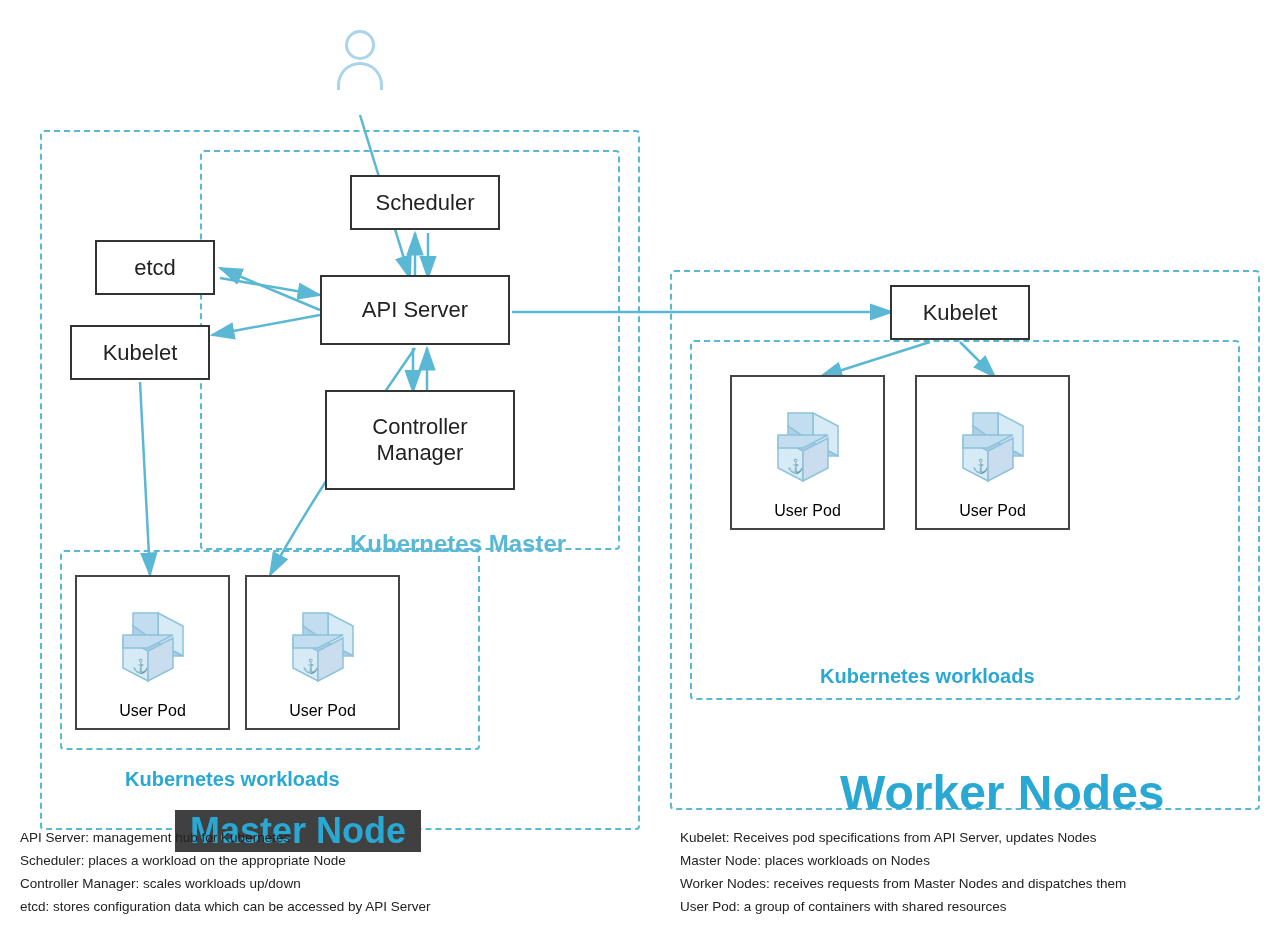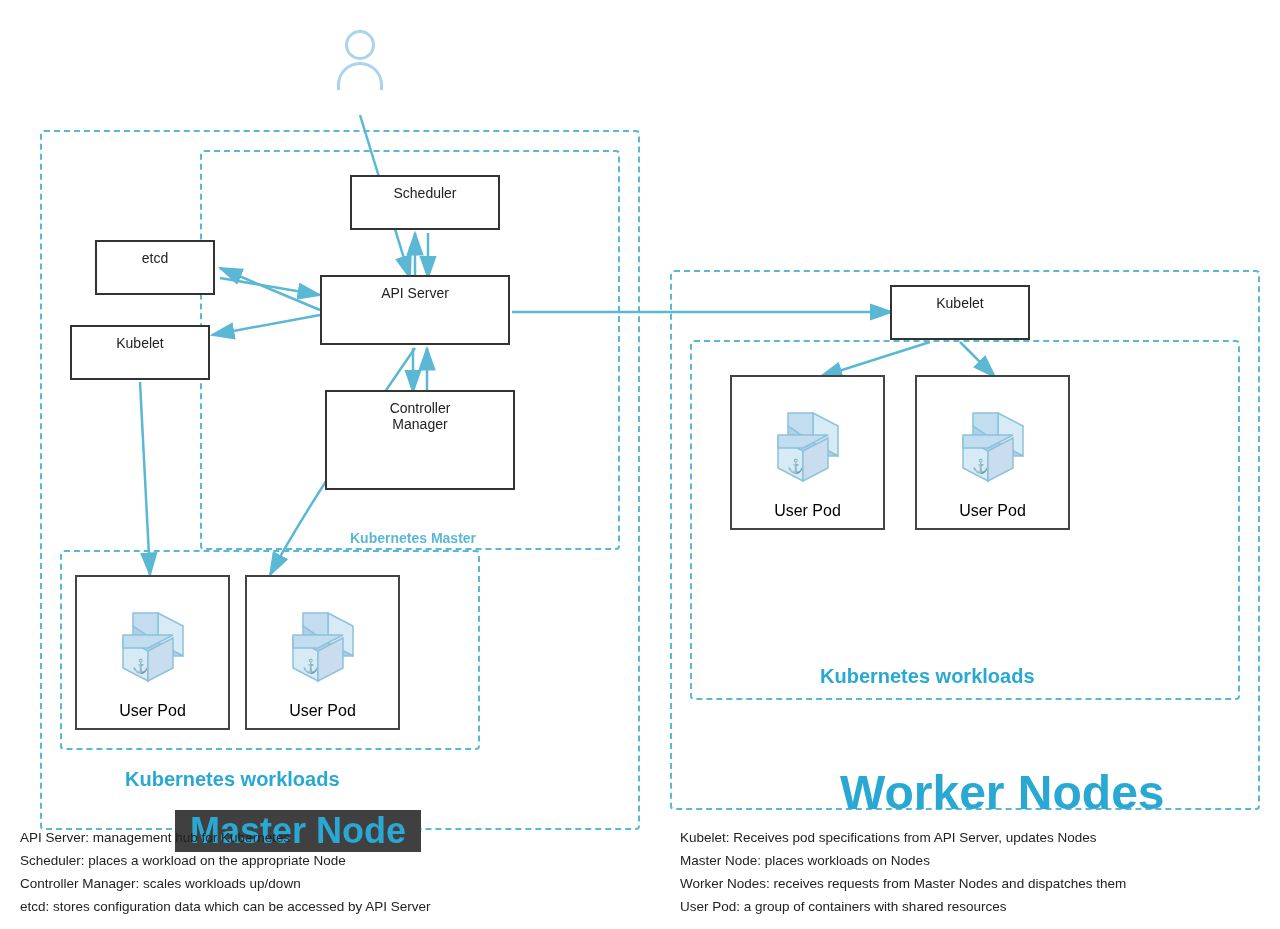--- a/index.html
+++ b/index.html
@@ -101,24 +101,24 @@
       border: 2px dashed #5bb8d4;
       border-radius: 4px;
     }
 
     
     .comp-box {
       position: absolute;
       border: 2px solid #333;
       background: #fff;
       display: flex;
-      align-items: flex-start;
+      align-items: center;
       justify-content: center;
       text-align: center;
-      font-size: 14px;
+      font-size: 22px;
       font-weight: normal;
       color: #222;
       padding: 8px 12px;
     }
 
     
     .box-scheduler {
       top: 155px;
       left: 330px;
       width: 150px;
@@ -164,21 +164,21 @@
       width: 140px;
       height: 55px;
     }
 
     
     .label-k8s-master {
       position: absolute;
       top: 510px;
       left: 330px;
       color: #5bb8d4;
-      font-size: 14px;
+      font-size: 24px;
       font-weight: bold;
     }
 
     .label-master-node {
       position: absolute;
       top: 790px;
       left: 155px;
       color: #2aa8d4;
       font-size: 36px;
       font-weight: bold;

